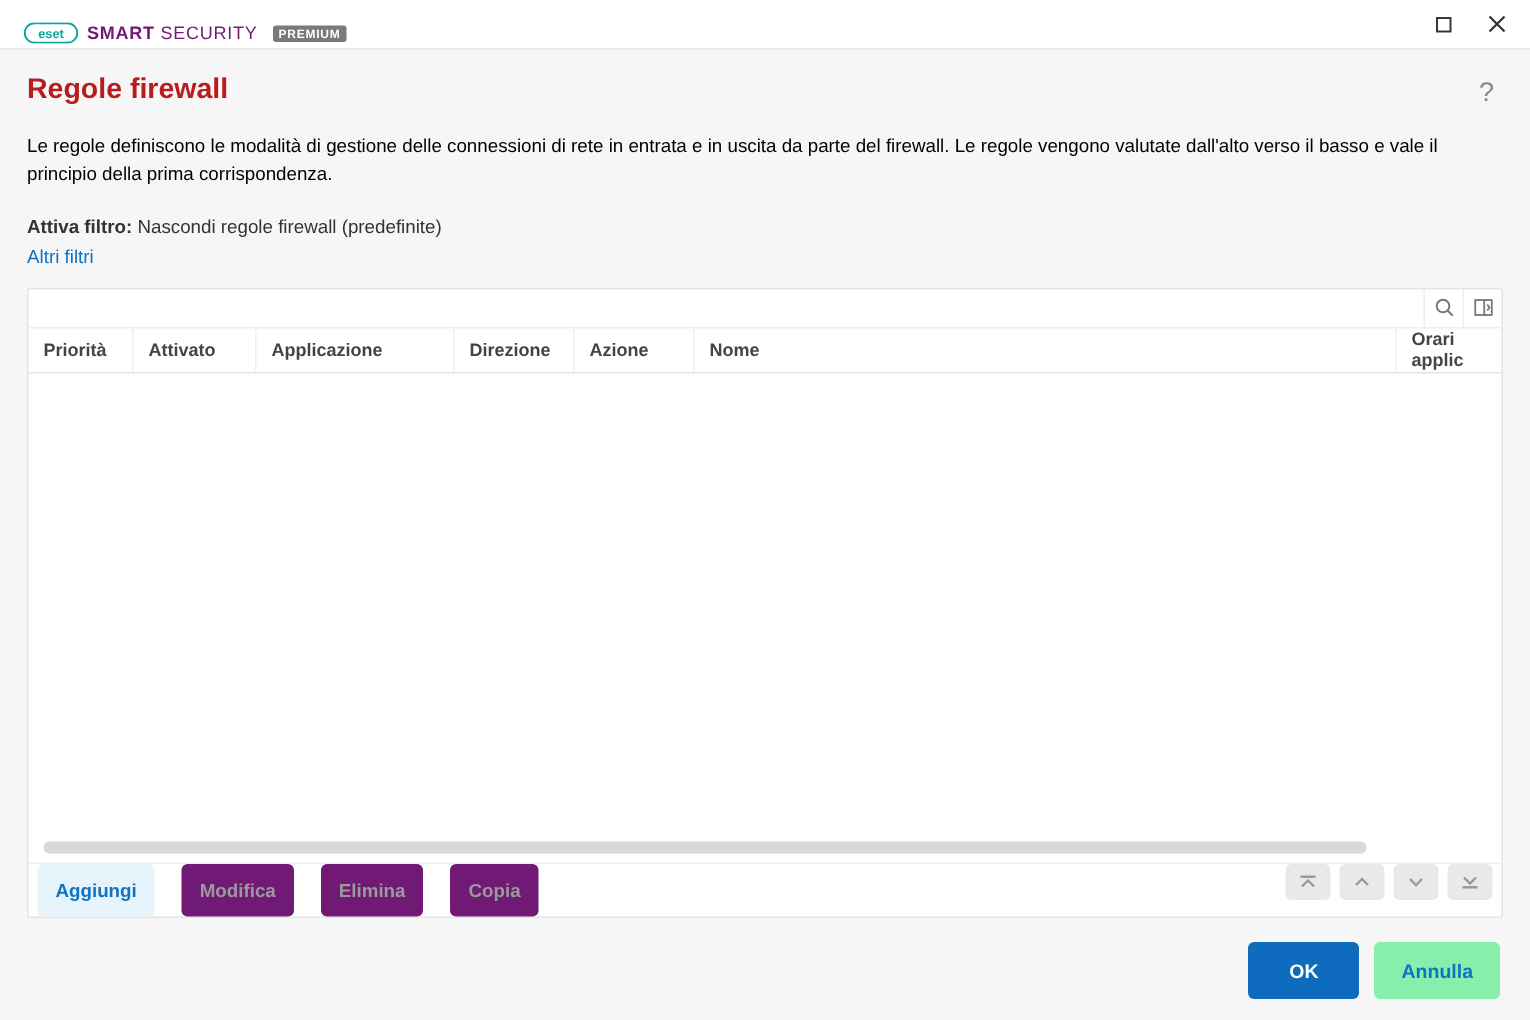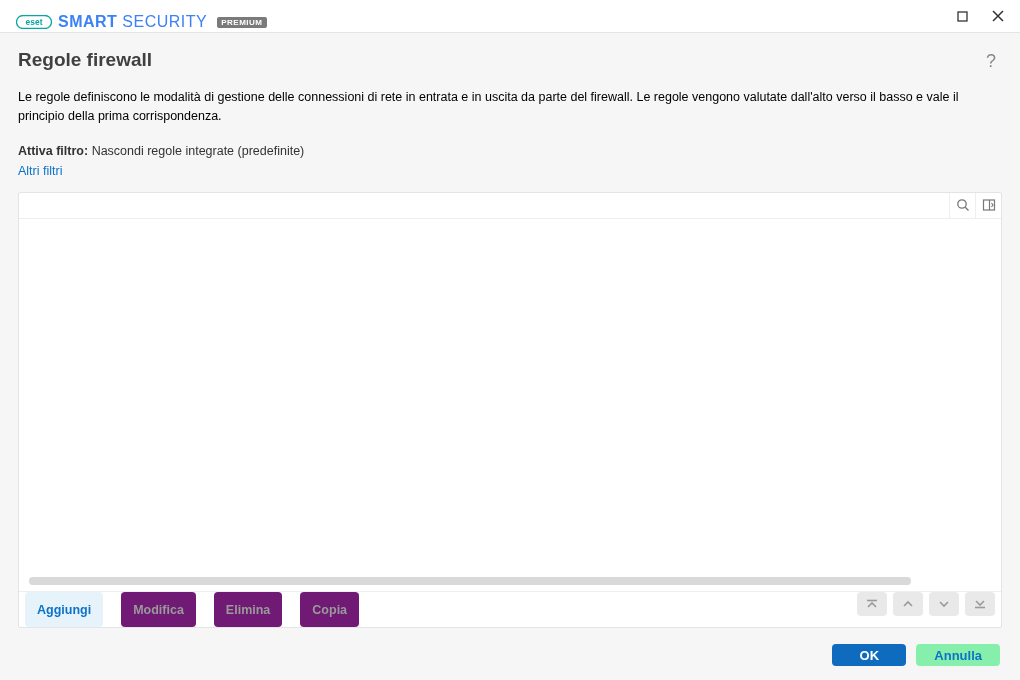--- a/index.html
+++ b/index.html
@@ -23,23 +23,23 @@
     display: flex;
     align-items: center;
     gap: 6px;
     margin-top: 12px;
   }
   .brand-logo {
     display: inline-flex;
     align-items: center;
   }
   .brand-text {
-    font-size: 16px;
+    font-size: 12px;
     letter-spacing: 0.5px;
-    color: #3b82f6;
+    color: #701a75;
   }
   .brand-text .bold { font-weight: 700; }
   .brand-badge {
     background: #7a7a7a;
     color: #fff;
     font-size: 8px;
     font-weight: 700;
     letter-spacing: 0.5px;
     padding: 1px 4px;
     border-radius: 2px;
@@ -67,21 +67,21 @@
     flex-direction: column;
   }
   .header-row {
     display: flex;
     align-items: flex-start;
     justify-content: space-between;
   }
   .page-title {
     font-size: 19px;
     font-weight: 600;
-    color: #404040;
+    color: #b91c1c;
   }
   .help-icon {
     color: #888;
     font-size: 18px;
     cursor: pointer;
     padding: 2px 6px;
   }
   .desc {
     margin-top: 14px;
     font-size: 12.5px;
@@ -208,21 +208,21 @@
   }
   .dialog-footer {
     margin-top: 16px;
     display: flex;
     justify-content: flex-end;
     gap: 10px;
     padding-right: 2px;
   }
   .btn {
     min-width: 74px;
-    height: 22px;
+    height: 38px;
     padding: 0 18px;
     border: none;
     border-radius: 4px;
     font-size: 13px;
     font-weight: 600;
     cursor: pointer;
   }
   .btn-ok {
     background: #0e6bbd;
     color: #fff;
@@ -267,21 +267,21 @@
 <div class="content">
   <div class="header-row">
     <div class="page-title">Regole firewall</div>
     <div class="help-icon">?</div>
   </div>
 
   <div class="desc">Le regole definiscono le modalità di gestione delle connessioni di rete in entrata e in uscita da parte del firewall. Le regole vengono valutate dall'alto verso il basso e vale il principio della prima corrispondenza.</div>
 
   <div class="filter-row">
     <span class="label">Attiva filtro:</span>
-    <span class="filter-value">Nascondi regole integrate (predefinite)</span>
+    <span class="filter-value">Nascondi regole firewall (predefinite)</span>
   </div>
   <div class="more-filters">
     <a>Altri filtri</a>
   </div>
 
   <div class="table-wrap">
     <div class="search-bar">
       <div class="spacer"></div>
       <div class="search-tool">
         <svg width="14" height="14" viewBox="0 0 14 14">
@@ -291,20 +291,29 @@
       </div>
       <div class="search-tool">
         <svg width="14" height="14" viewBox="0 0 14 14">
             <rect x="1.5" y="2" width="11" height="10" fill="none" stroke="#777" stroke-width="1.2"></rect>
             <path d="M7.5 2 V12" stroke="#777" stroke-width="1.2"></path>
             <path d="M9.5 5 L11 7 L9.5 9" fill="none" stroke="#777" stroke-width="1.2"></path>
           </svg>
       </div>
     </div>
 
+    <div class="grid-header">
+      <div class="col" style="width:70px">Priorità</div>
+      <div class="col" style="width:82px">Attivato</div>
+      <div class="col" style="width:132px">Applicazione</div>
+      <div class="col" style="width:80px">Direzione</div>
+      <div class="col" style="width:80px">Azione</div>
+      <div class="col" style="flex:1">Nome</div>
+      <div class="col" style="width:70px">Orari applic</div>
+    </div>
 
     <div class="grid-body">
       <div class="hscroll-track">
         <div class="hscroll-thumb"></div>
       </div>
     </div>
 
     <div class="table-footer">
       <button class="tbtn primary">Aggiungi</button>
       <button class="tbtn">Modifica</button>

